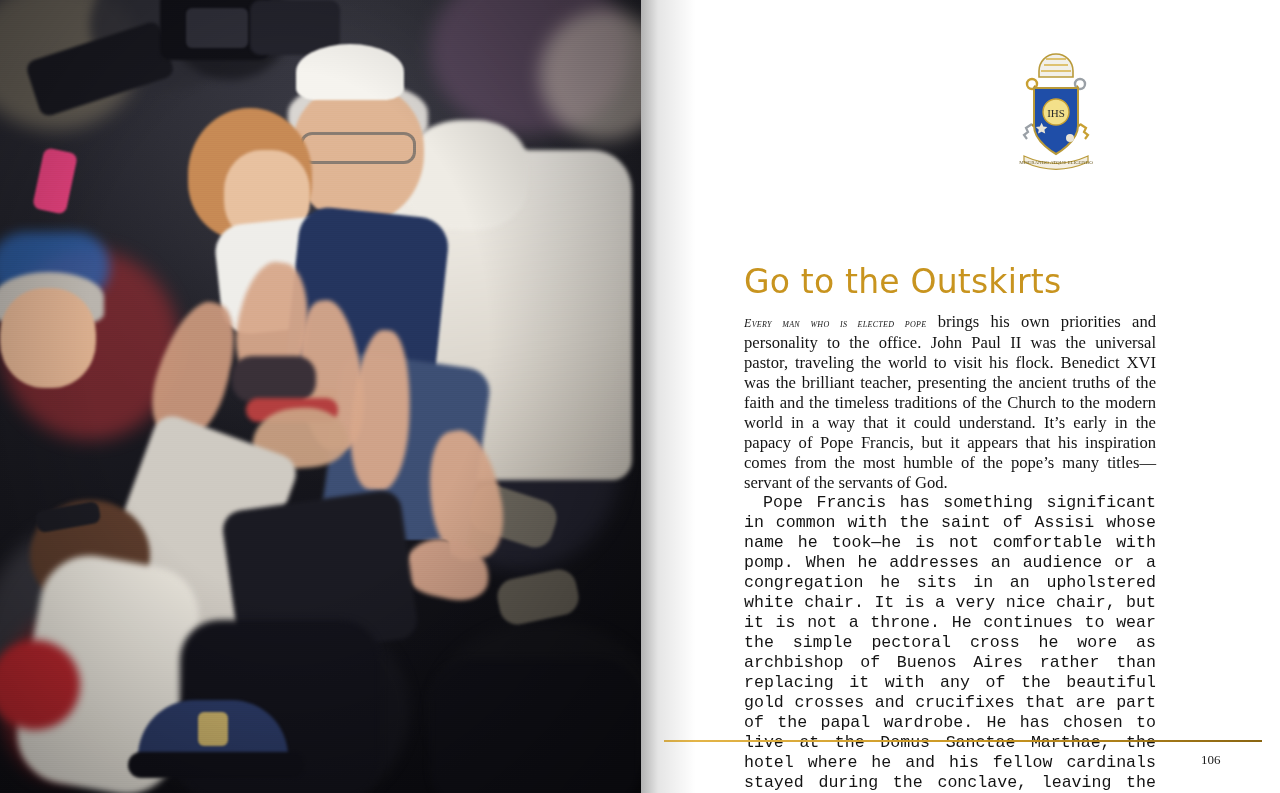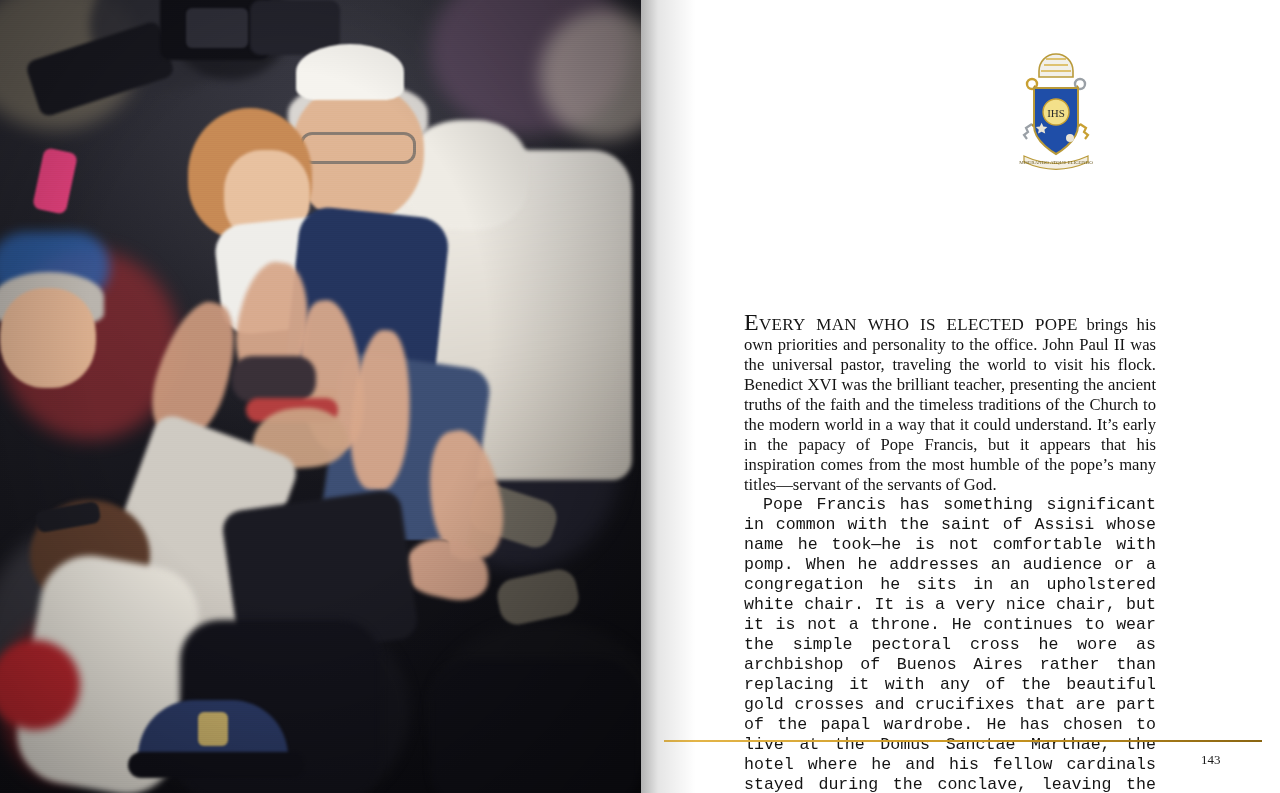--- a/index.html
+++ b/index.html
@@ -242,21 +242,21 @@
     text-align: justify;
     -webkit-hyphens: auto;
     hyphens: auto;
   }
   .body-col p { margin: 0; }
   .body-col p + p { text-indent: 1.15em; font-family: Liberation Mono, monospace; }
   .smallcaps {
     font-variant: small-caps;
     letter-spacing: 0.3px;
   }
-  .dropcap-word { font-size: 24px; }
+  .dropcap-word { font-size: 12px; font-style: italic; }
   .rule {
     position: absolute;
     left: 23px;            
     top: 740px;
     width: 598px;
     height: 2px;
     background: linear-gradient(to right, #e6b84c 0%, #c9951f 55%, #8a6512 100%);
   }
   .folio {
     position: absolute;
@@ -367,24 +367,25 @@
         <text x="50" y="67" font-family="Liberation Serif, serif" font-size="11" text-anchor="middle" fill="#2a2a2a">IHS</text>
 
         <path d="M36 86 l2.2 4.6 l5 .6 l-3.7 3.4 l1 4.9 l-4.5-2.4 l-4.5 2.4 l1-4.9 l-3.7-3.4 l5-.6 Z" transform="translate(2,-4) scale(0.8) translate(6,10)" fill="#e9e4d6"></path>
         <circle cx="64" cy="88" r="4" fill="#e9e4d6"></circle>
 
         <path d="M18 106 C40 116 60 116 82 106 L82 112 C60 122 40 122 18 112 Z" fill="#f4efe2" stroke="#b99a3a" stroke-width="1.2"></path>
         <text x="50" y="114" font-family="Liberation Serif, serif" font-size="5" text-anchor="middle" fill="#6b5a22">MISERANDO ATQUE ELIGENDO</text>
       </svg>
     </div>
 
+    <h1 class="page-title">Go to the Outskirts</h1>
 
     <div class="body-col">
       <p><span class="smallcaps dropcap-word">Every man who is elected pope</span><span> brings his own priorities and personality to the office. John Paul II was the universal pastor, traveling the world to visit his flock. Benedict XVI was the brilliant teacher, presenting the ancient truths of the faith and the timeless traditions of the Church to the modern world in a way that it could understand. It’s early in the papacy of Pope Francis, but it appears that his inspiration comes from the most humble of the pope’s many titles—servant of the servants of God.</span></p>
       <p><span>Pope Francis has something significant in common with the saint of Assisi whose name he took—he is not comfortable with pomp. When he addresses an audience or a congregation he sits in an upholstered white chair. It is a very nice chair, but it is not a throne. He continues to wear the simple pectoral cross he wore as archbishop of Buenos Aires rather than replacing it with any of the beautiful gold crosses and crucifixes that are part of the papal wardrobe. He has chosen to live at the Domus Sanctae Marthae, the hotel where he and his fellow cardinals stayed during the conclave, leaving the Apostolic Palace empty. He has a suite of two or</span></p>
     </div>
 
     <div class="rule"></div>
-    <div class="folio">143</div>
+    <div class="folio">106</div>
   </div>
 
   <div class="gutter"></div>
 </div>
 
 </body></html>

